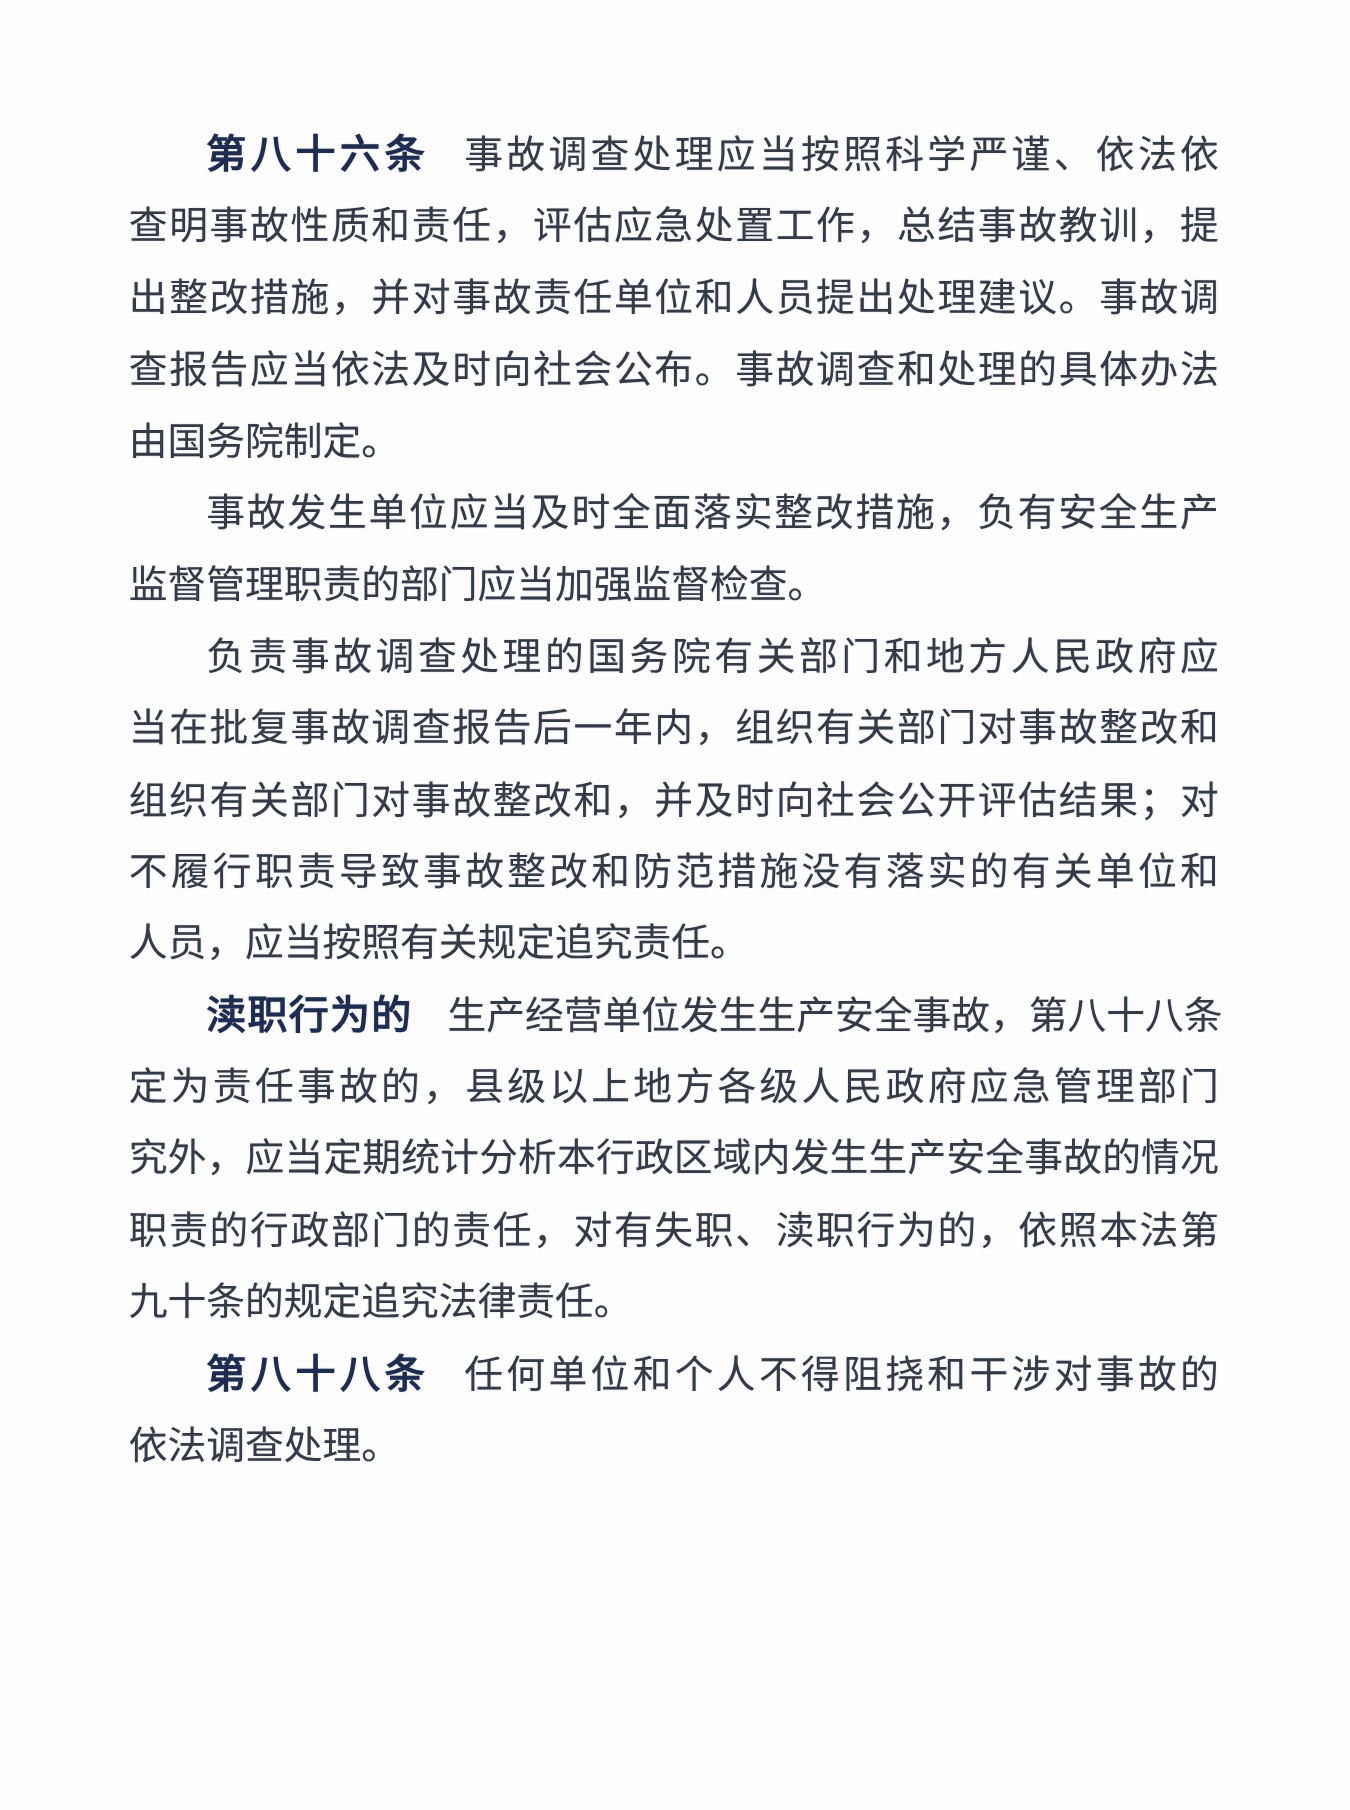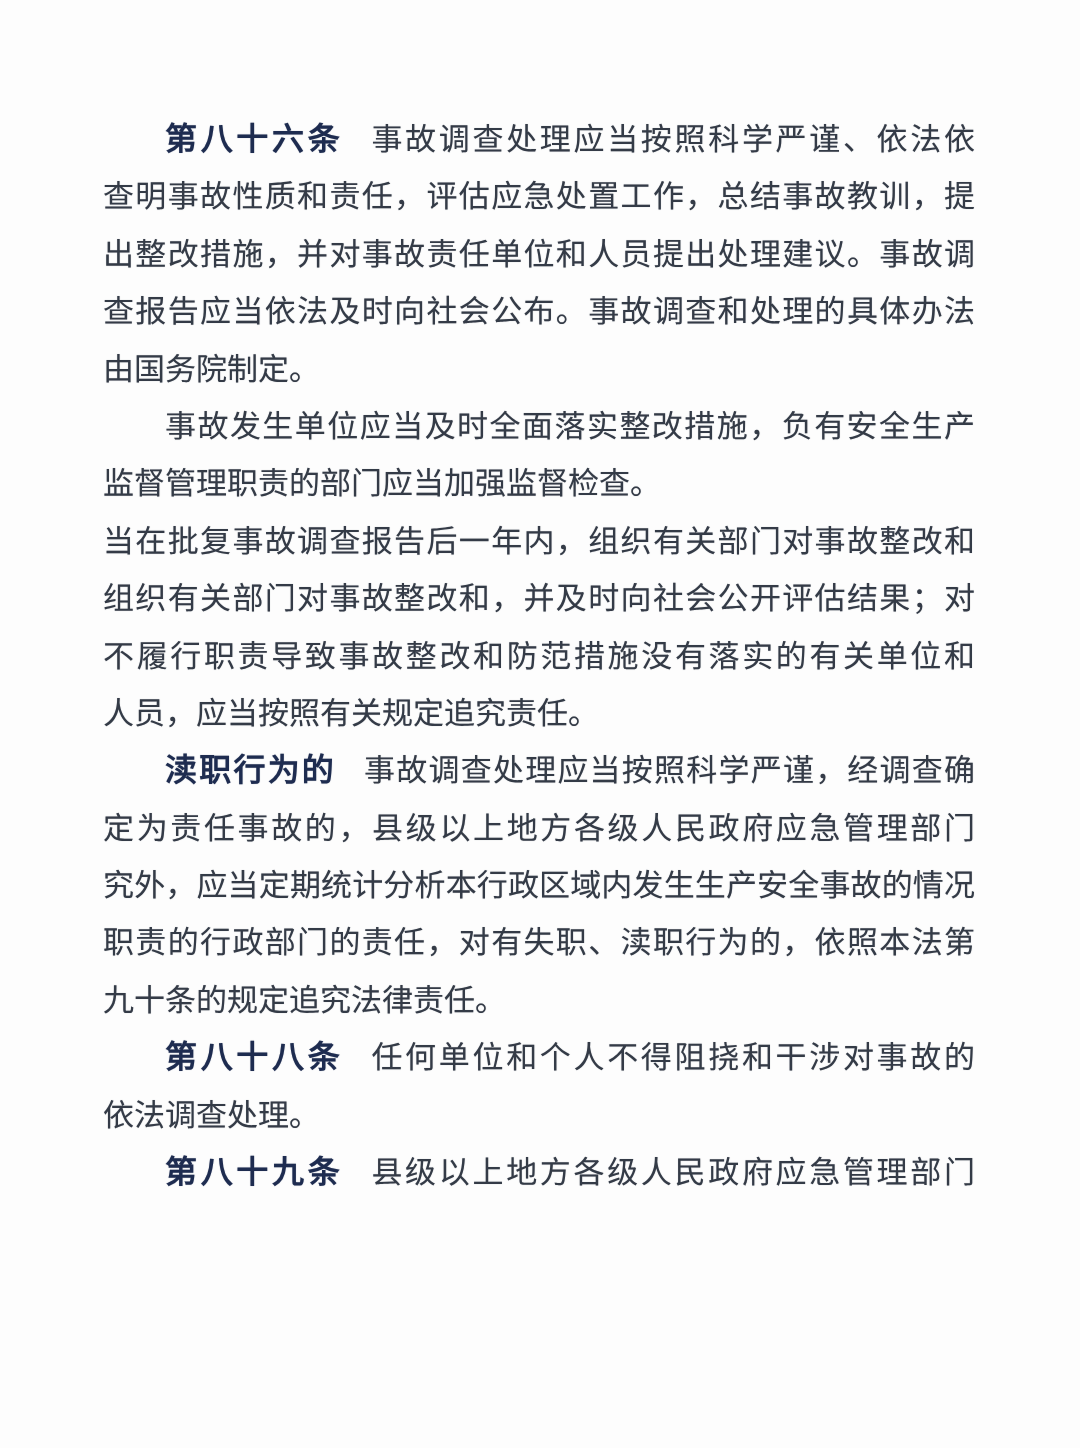--- a/index.html
+++ b/index.html
@@ -15,21 +15,21 @@
     font-family: "Liberation Serif", "DejaVu Serif", serif;
   }
   .page {
     position: absolute;
     inset: 0;
     background: #fdfdfd;
   }
   .text-block {
     position: absolute;
     left: 103px;
-    top: 111px;
+    top: 95px;
     width: 872px;
     filter: blur(0.35px);
   }
   .line {
     height: 57.4px;
     line-height: 57.4px;
     font-size: 31px;
     color: #343b47;
     text-align: justify;
     text-align-last: justify;
@@ -59,26 +59,26 @@
 
 <div class="page">
   <div class="text-block">
       <div class="line indent"><span class="article-no">第八十六条</span><span>事故调查处理应当按照科学严谨、依法依</span></div>
       <div class="line">查明事故性质和责任，评估应急处置工作，总结事故教训，提</div>
       <div class="line">出整改措施，并对事故责任单位和人员提出处理建议。事故调</div>
       <div class="line">查报告应当依法及时向社会公布。事故调查和处理的具体办法</div>
       <div class="line para-end">由国务院制定。</div>
       <div class="line indent">事故发生单位应当及时全面落实整改措施，负有安全生产</div>
       <div class="line para-end">监督管理职责的部门应当加强监督检查。</div>
+      <div class="line indent">负责事故调查处理的国务院有关部门和地方人民政府应</div>
       <div class="line">当在批复事故调查报告后一年内，组织有关部门对事故整改和</div>
       <div class="line">组织有关部门对事故整改和，并及时向社会公开评估结果；对</div>
       <div class="line">不履行职责导致事故整改和防范措施没有落实的有关单位和</div>
       <div class="line para-end">人员，应当按照有关规定追究责任。</div>
-      <div class="line indent"><span class="article-no">渎职行为的</span><span>事故调查处理应当按照科学严谨，经调查确</span></div>
+      <div class="line indent"><span class="article-no">渎职行为的</span><span>生产经营单位发生生产安全事故，第八十八条</span></div>
       <div class="line">定为责任事故的，县级以上地方各级人民政府应急管理部门</div>
       <div class="line">究外，应当定期统计分析本行政区域内发生生产安全事故的情况</div>
       <div class="line">职责的行政部门的责任，对有失职、渎职行为的，依照本法第</div>
       <div class="line para-end">九十条的规定追究法律责任。</div>
       <div class="line indent"><span class="article-no">第八十八条</span><span>任何单位和个人不得阻挠和干涉对事故的</span></div>
       <div class="line para-end">依法调查处理。</div>
-      <div class="line indent"><span class="article-no">第八十九条</span><span>县级以上地方各级人民政府应急管理部门</span></div>
     </div>
 </div>
 
 </body></html>

